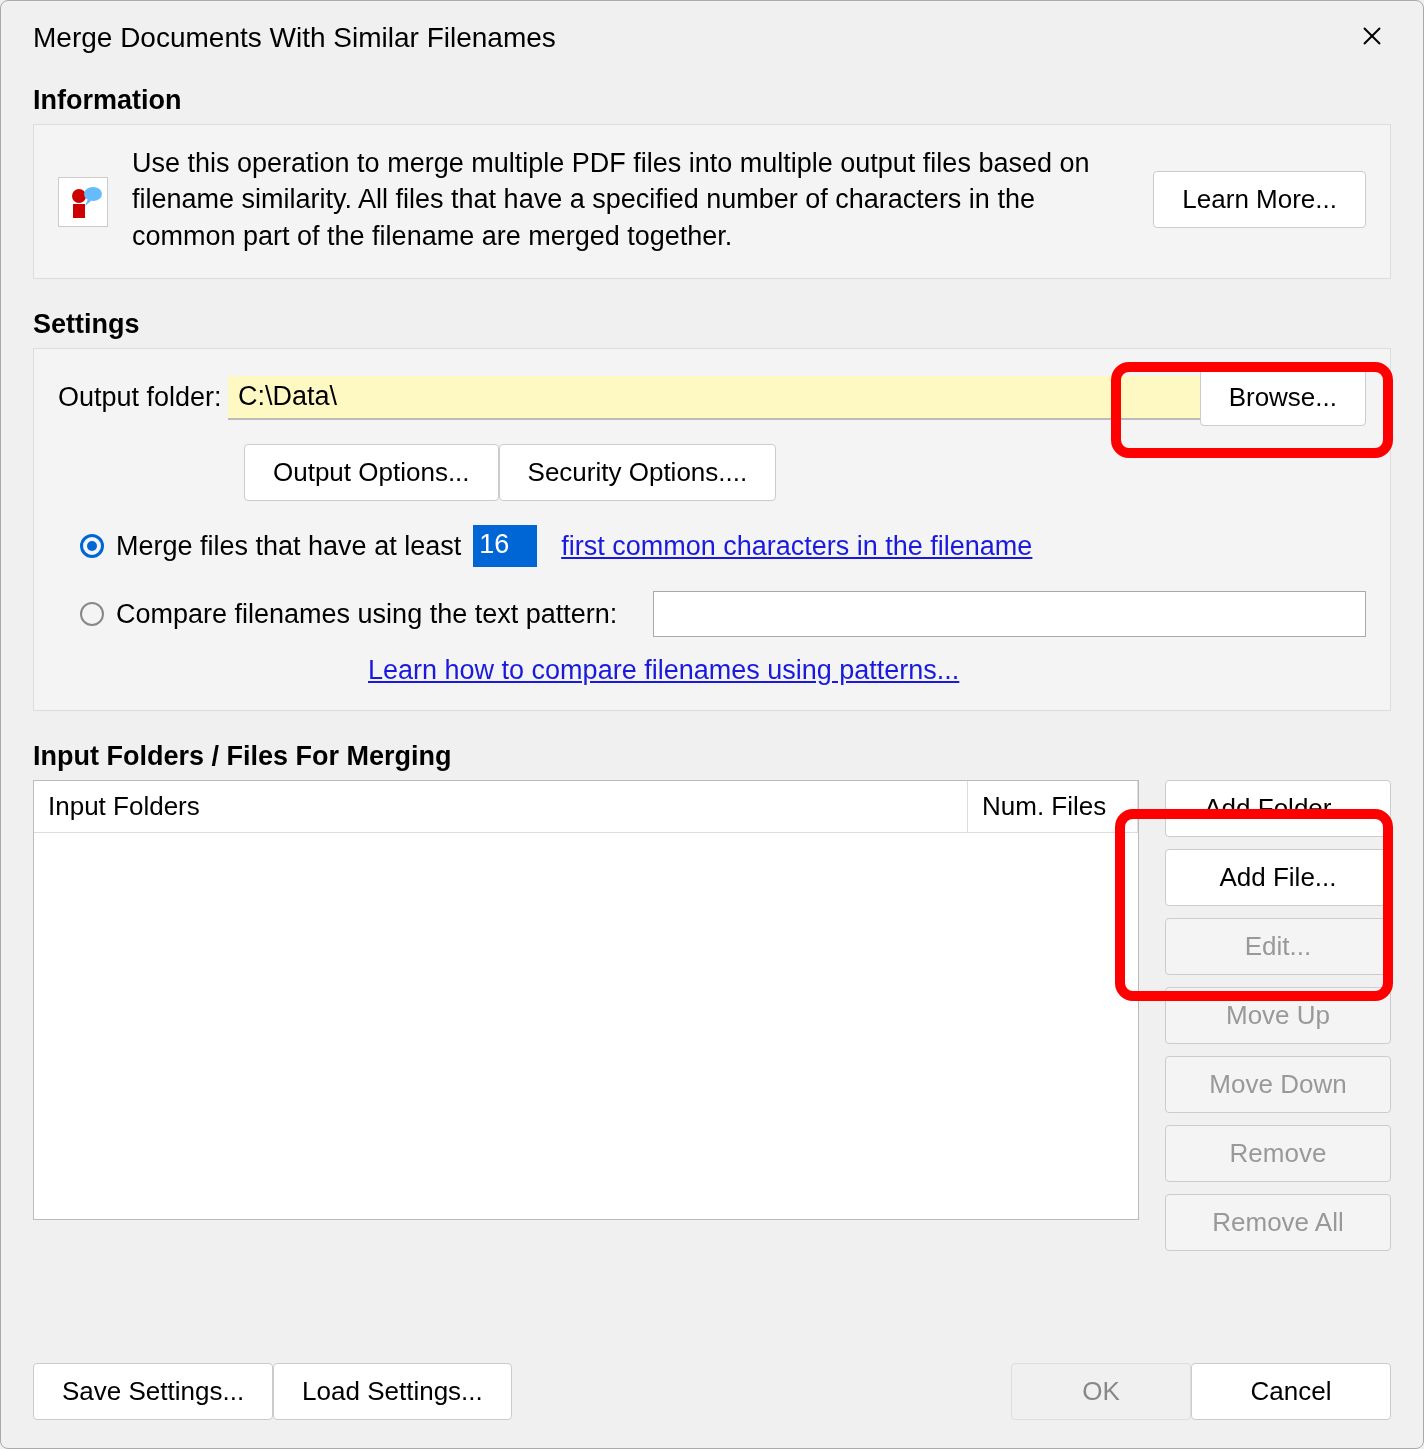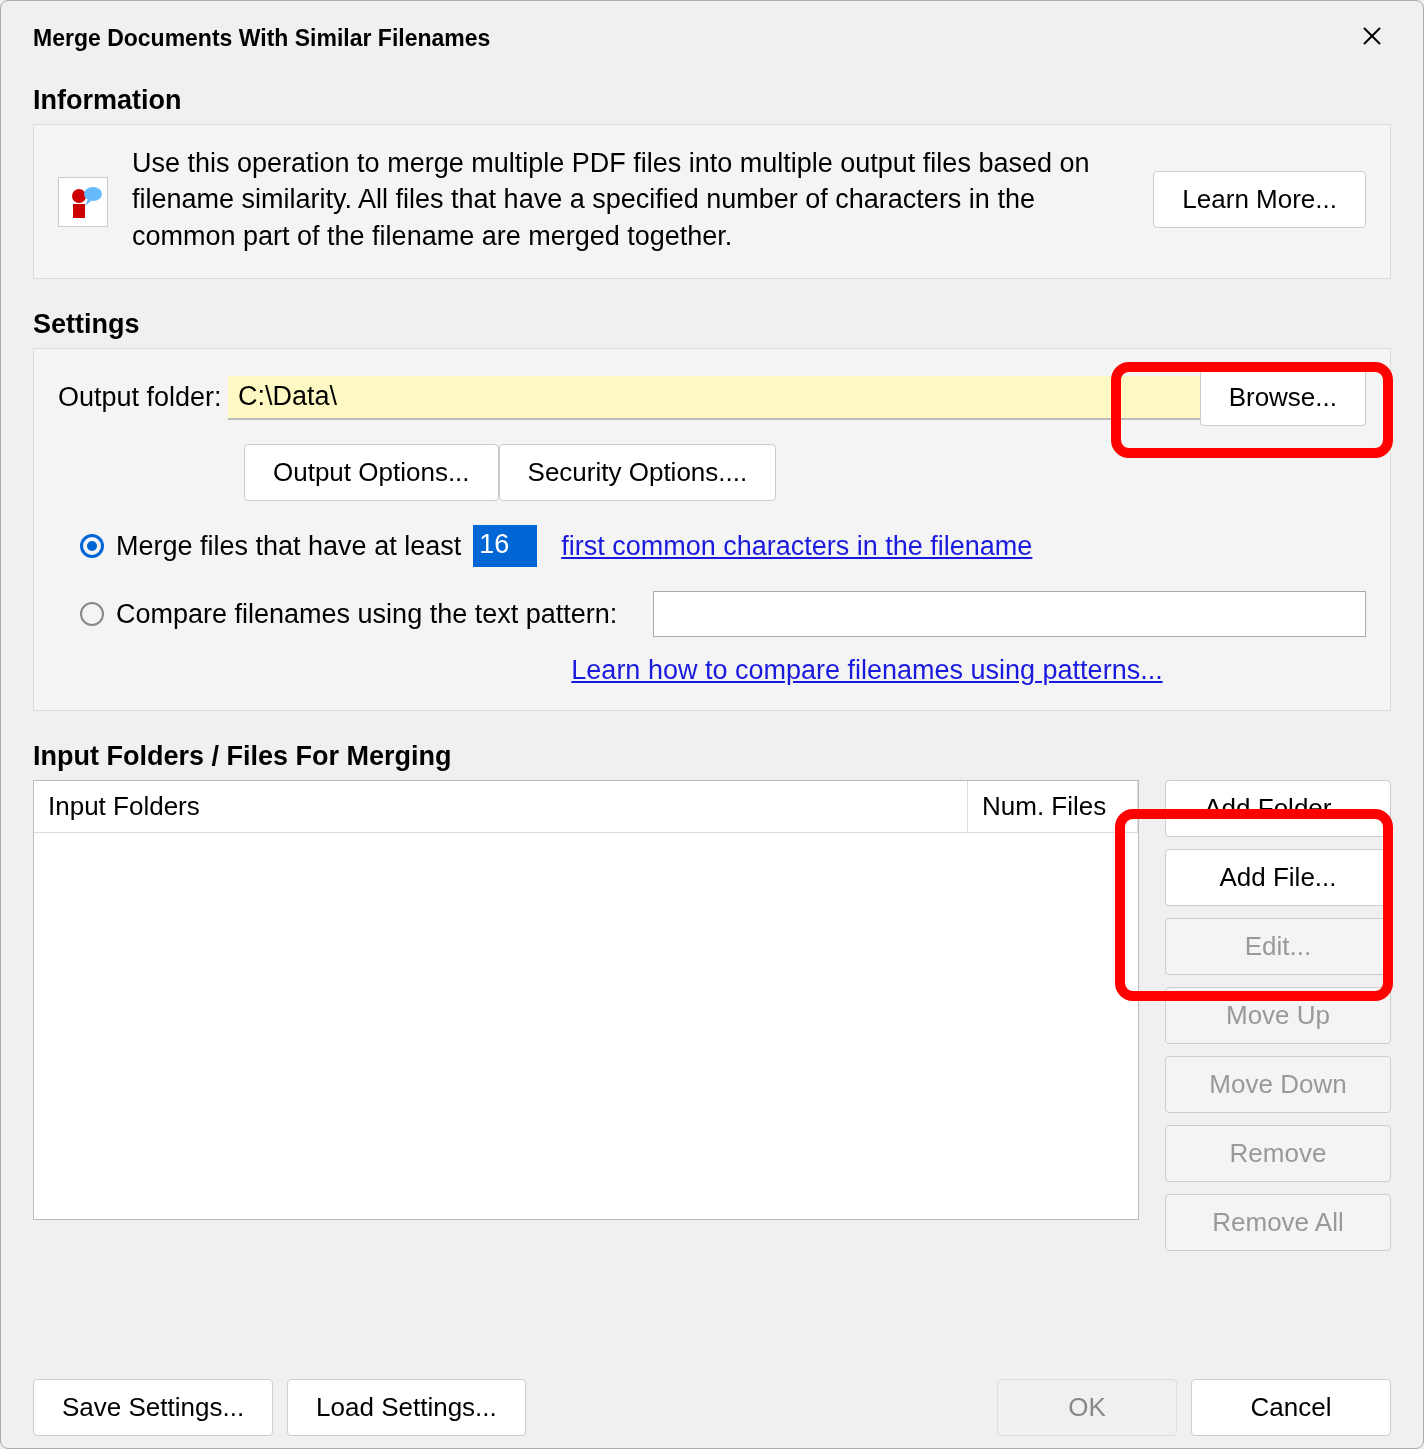--- a/index.html
+++ b/index.html
@@ -19,22 +19,22 @@
     position: relative;
     padding: 20px 32px 24px 32px;
   }
   .title-row {
     display: flex;
     justify-content: space-between;
     align-items: center;
     margin-bottom: 30px;
   }
   .title {
-    font-size: 23px;
-    font-weight: 700;
+    font-size: 28px;
+    font-weight: 400;
   }
   .close-x {
     font-size: 26px;
     cursor: pointer;
     padding: 4px 8px;
     line-height: 1;
   }
   .section-header {
     font-size: 27px;
     font-weight: 700;
@@ -201,25 +201,25 @@
     flex-direction: column;
     gap: 12px;
   }
   .side-buttons .btn {
     width: 100%;
     text-align: center;
     padding: 12px 8px;
   }
   .footer {
     position: absolute;
-    bottom: 12px;
+    bottom: 28px;
     left: 32px;
     right: 32px;
     display: flex;
-    gap: 14px;
+    gap: 0;
     align-items: flex-start;
   }
   .footer .spacer { flex: 1; }
   .footer .btn { min-width: 200px; text-align: center; }
   .footer .btn.ok-btn { background: #f0f0f0; border-color: #ddd; color: #888; min-width: 180px; }
 </style>
 </head>
 <body>
 
 <div class="dialog">
@@ -270,21 +270,21 @@
       <input class="small-num" value="16" style="">
       <span class="link" style="margin-left:12px;">first common characters in the filename</span>
     </div>
 
     <div class="radio-row" style="align-items:center;">
       <span class="radio"></span>
       <span>Compare filenames using the text pattern:</span>
       <input class="pattern-input" value="" style="">
     </div>
 
-    <div style="text-align:center; margin-top:16px; margin-left:310px;">
+    <div style="margin-top:16px; margin-left:310px;">
       <span class="link">Learn how to compare filenames using patterns...</span>
     </div>
   </div>
 
   <div class="section-header">Input Folders / Files For Merging</div>
   <div class="table-area">
     <div class="table">
       <div class="table-header">
         <div class="th col1">Input Folders</div>
         <div class="th col2">Num. Files</div>

